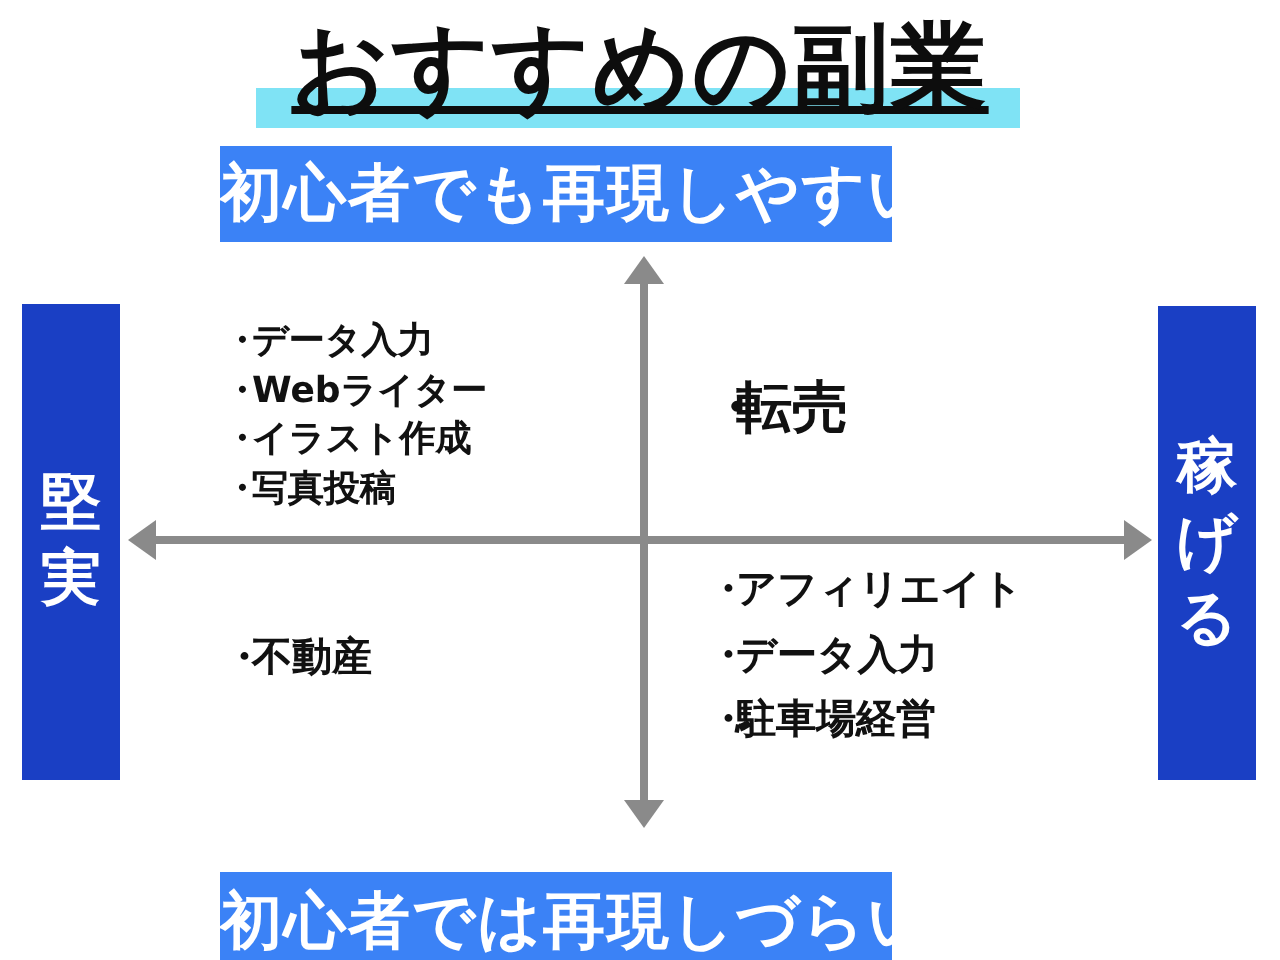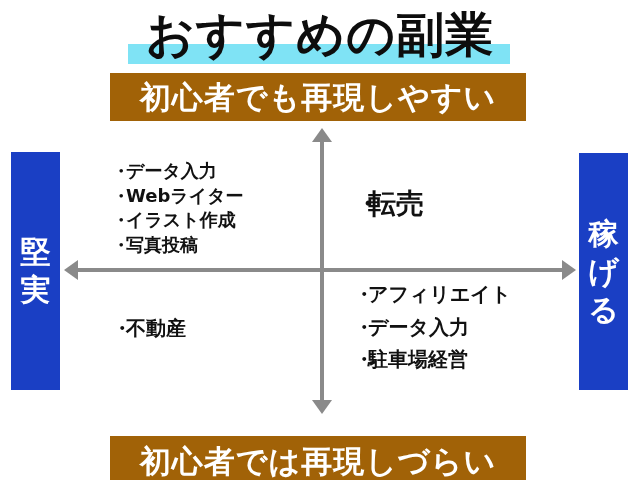--- a/index.html
+++ b/index.html
@@ -14,24 +14,25 @@
       text-align: center;
     }
     .title-highlight {
       position: absolute; left: 128px; top: 44px; width: 382px; height: 20px;
       background: #7fe3f5;
     }
     .title-text {
       position: absolute; left: 0; top: 0; width: 100%;
       font-size: 48px; font-weight: bold; letter-spacing: 1px; line-height: 64px;
       color: #0d0d0d;
+      text-decoration: underline;
     }
     .banner {
-      position: absolute; left: 110px; width: 416px; height: 48px;
-      background: #a16207; color: #ffffff;
+      position: absolute; left: 110px; width: 336px; height: 48px;
+      background: #3b82f6; color: #ffffff;
       font-weight: bold; font-size: 31px; line-height: 48px; text-align: center;
       letter-spacing: 1px; white-space: nowrap;
     }
     .banner.top { top: 73px; }
     .banner.bottom { top: 436px; height: 50px; line-height: 50px; }
     .side {
       position: absolute; width: 49px; background: #1a3fc4; color: #fff;
       font-weight: bold; font-size: 30px; text-align: center;
       display: flex; flex-direction: column; justify-content: center; align-items: center;
     }

